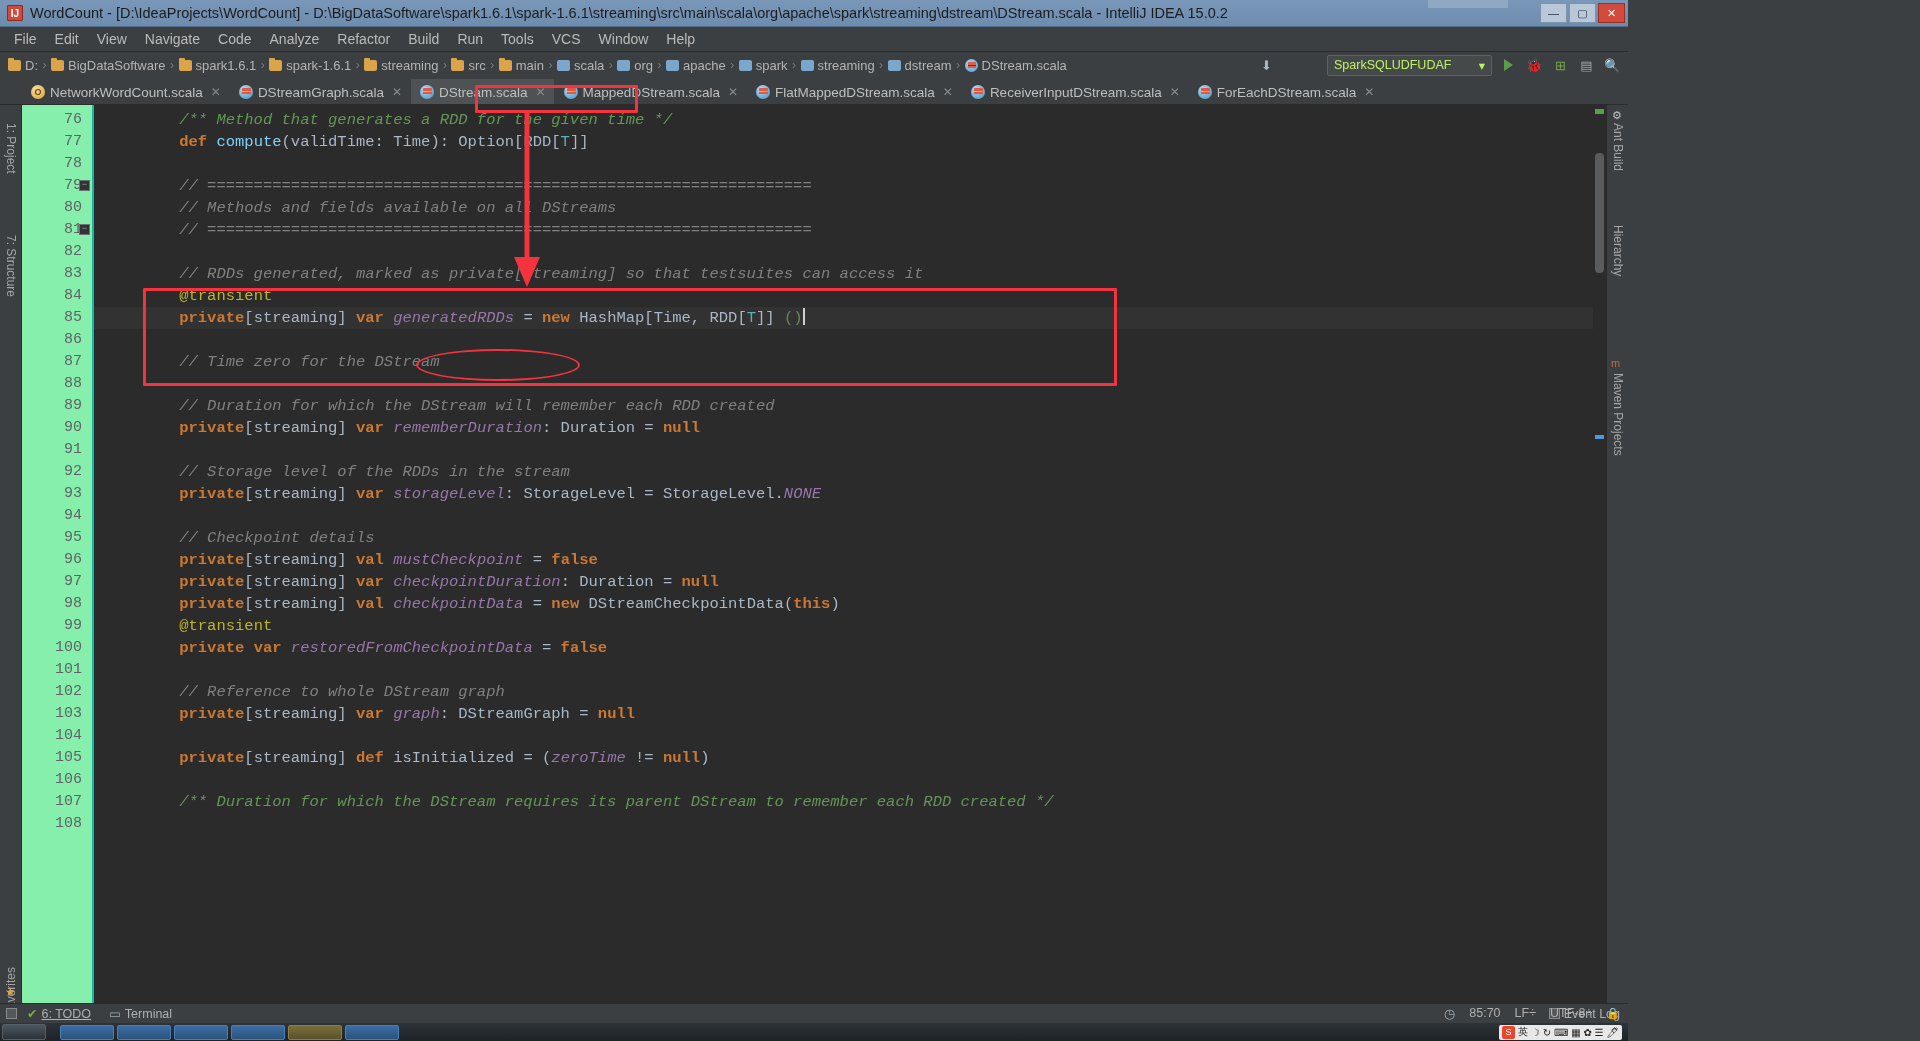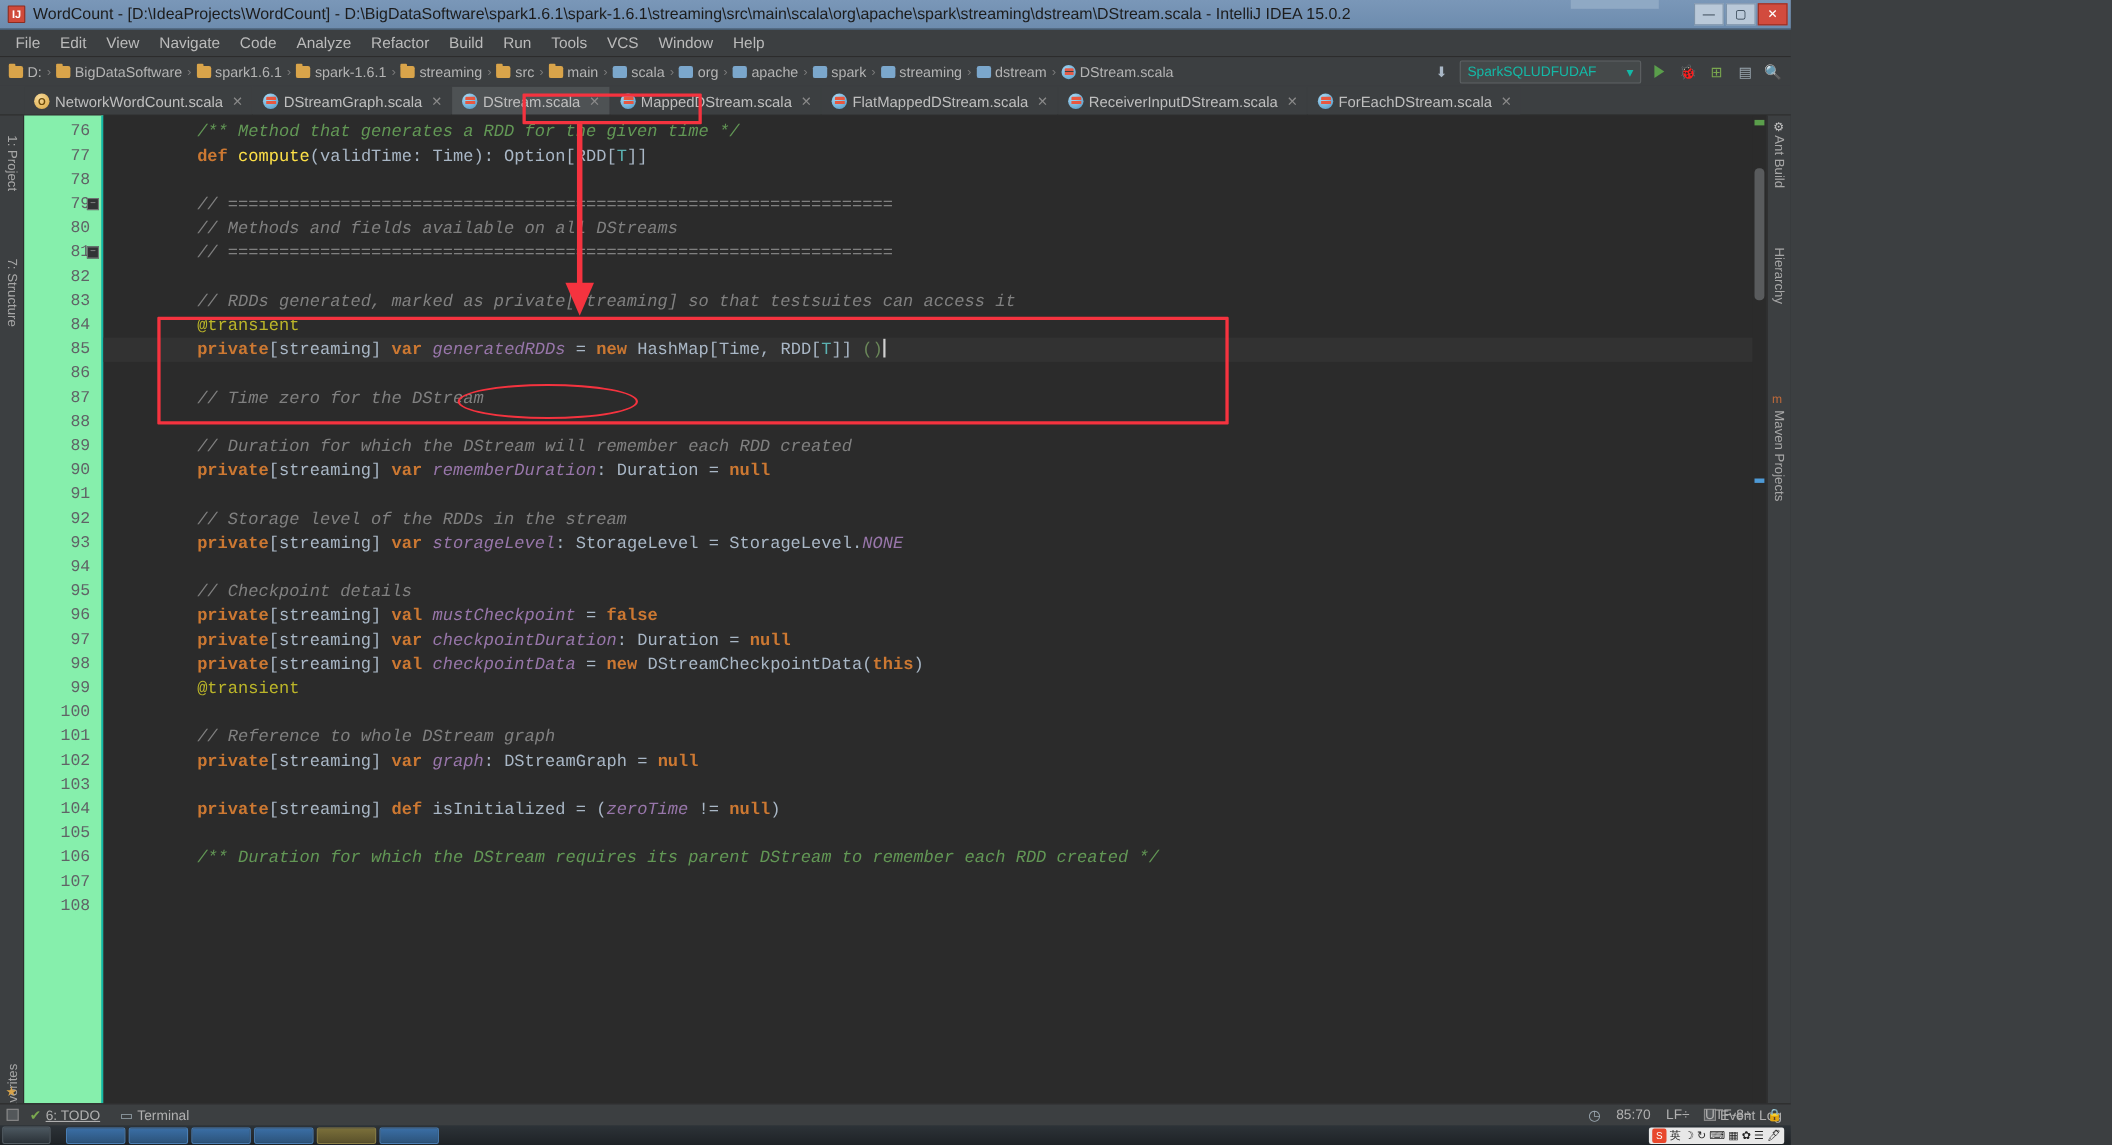--- a/index.html
+++ b/index.html
@@ -89,21 +89,21 @@
     margin: 0 1px;
   }
   .nav-right {
     position: absolute; right: 6px; top: 0; height: 26px;
     display: flex; align-items: center; gap: 7px;
   }
   .run-config {
     height: 21px; min-width: 165px; background: #45494a;
     border: 1px solid #5e6264; border-radius: 2px;
     display: flex; align-items: center; justify-content: space-between;
-    padding: 0 6px; font-size: 12.5px; color: #14b8a6;
+    padding: 0 6px; font-size: 12.5px; color: #bef264; margin-left: 44px;
   }
   .ic-btn {
     width: 19px; height: 19px; display: flex; align-items: center;
     justify-content: center; font-size: 13px; color: #a9b7c6;
   }
   .tri-run {
     width:0;height:0;border-left:9px solid #5a9e4b;
     border-top:6px solid transparent;border-bottom:6px solid transparent;
   }
   .bug-ic { color:#7aa84f; font-size:13px; }
@@ -189,21 +189,21 @@
     height: 22px; line-height: 22px; white-space: pre;
     font-size: 15.5px; font-family: "Liberation Mono", monospace;
     padding-left: 48px; color: #a9b7c6;
   }
   .cline.caret { background: #323232; }
 
   
   .k  { color: #cc7832; font-weight: bold; }   
   .cm { color: #808080; font-style: italic; }  
   .dc { color: #629755; font-style: italic; }  
-  .fn { color: #fde047; }                      
+  .fn { color: #7dd3fc; }                      
   .ty { color: #a9b7c6; }                      
   .fd { color: #9876aa; font-style: italic; }  
   .an { color: #bbb529; }                      
   .tp { color: #5bb2b2; }
   .gr { color: #6a8759; }
 
   .scrollbar-v {
     position: absolute; right: 0; top: 0; width: 13px; bottom: 0;
     background: #2b2b2b;
   }
@@ -500,20 +500,21 @@
         <div class="cline"><span class="ty">    </span><span class="k">private</span><span class="ty">[streaming] </span><span class="k">var </span><span class="fd">rememberDuration</span><span class="ty">: Duration = </span><span class="k">null</span></div>
         <div class="cline"><span class="ty"></span></div>
         <div class="cline"><span class="cm">    // Storage level of the RDDs in the stream</span></div>
         <div class="cline"><span class="ty">    </span><span class="k">private</span><span class="ty">[streaming] </span><span class="k">var </span><span class="fd">storageLevel</span><span class="ty">: StorageLevel = StorageLevel.</span><span class="fd">NONE</span></div>
         <div class="cline"><span class="ty"></span></div>
         <div class="cline"><span class="cm">    // Checkpoint details</span></div>
         <div class="cline"><span class="ty">    </span><span class="k">private</span><span class="ty">[streaming] </span><span class="k">val </span><span class="fd">mustCheckpoint</span><span class="ty"> = </span><span class="k">false</span></div>
         <div class="cline"><span class="ty">    </span><span class="k">private</span><span class="ty">[streaming] </span><span class="k">var </span><span class="fd">checkpointDuration</span><span class="ty">: Duration = </span><span class="k">null</span></div>
         <div class="cline"><span class="ty">    </span><span class="k">private</span><span class="ty">[streaming] </span><span class="k">val </span><span class="fd">checkpointData</span><span class="ty"> = </span><span class="k">new </span><span class="ty">DStreamCheckpointData(</span><span class="k">this</span><span class="ty">)</span></div>
         <div class="cline"><span class="ty">    </span><span class="an">@transient</span></div>
+        <div class="cline"><span class="ty">    </span><span class="k">private </span><span class="k">var </span><span class="fd">restoredFromCheckpointData</span><span class="ty"> = </span><span class="k">false</span></div>
         <div class="cline"><span class="ty"></span></div>
         <div class="cline"><span class="cm">    // Reference to whole DStream graph</span></div>
         <div class="cline"><span class="ty">    </span><span class="k">private</span><span class="ty">[streaming] </span><span class="k">var </span><span class="fd">graph</span><span class="ty">: DStreamGraph = </span><span class="k">null</span></div>
         <div class="cline"><span class="ty"></span></div>
         <div class="cline"><span class="ty">    </span><span class="k">private</span><span class="ty">[streaming] </span><span class="k">def </span><span class="ty">isInitialized</span><span class="ty"> = (</span><span class="fd">zeroTime</span><span class="ty"> != </span><span class="k">null</span><span class="ty">)</span></div>
         <div class="cline"><span class="ty"></span></div>
         <div class="cline"><span class="dc">    /** Duration for which the DStream requires its parent DStream to remember each RDD created */</span></div>
       </div>
 
     <div class="righttool">

